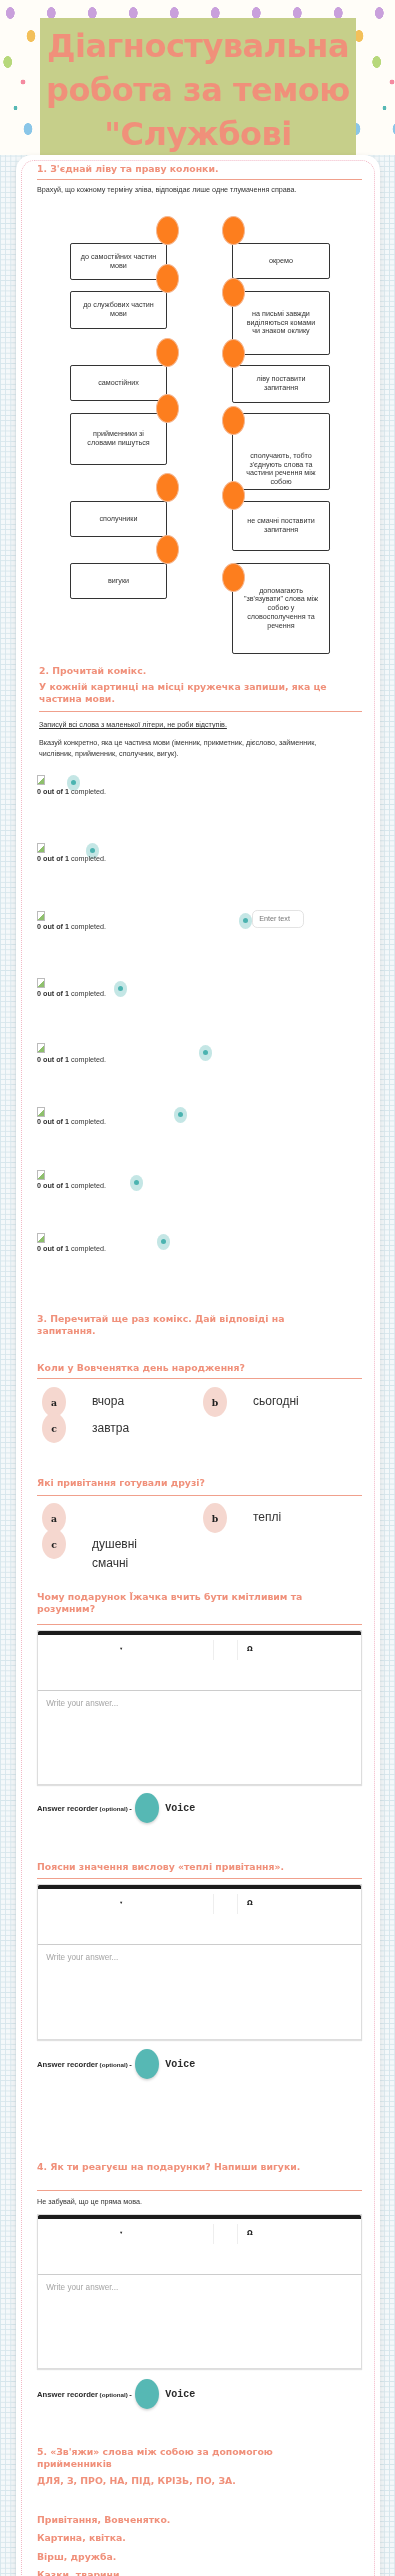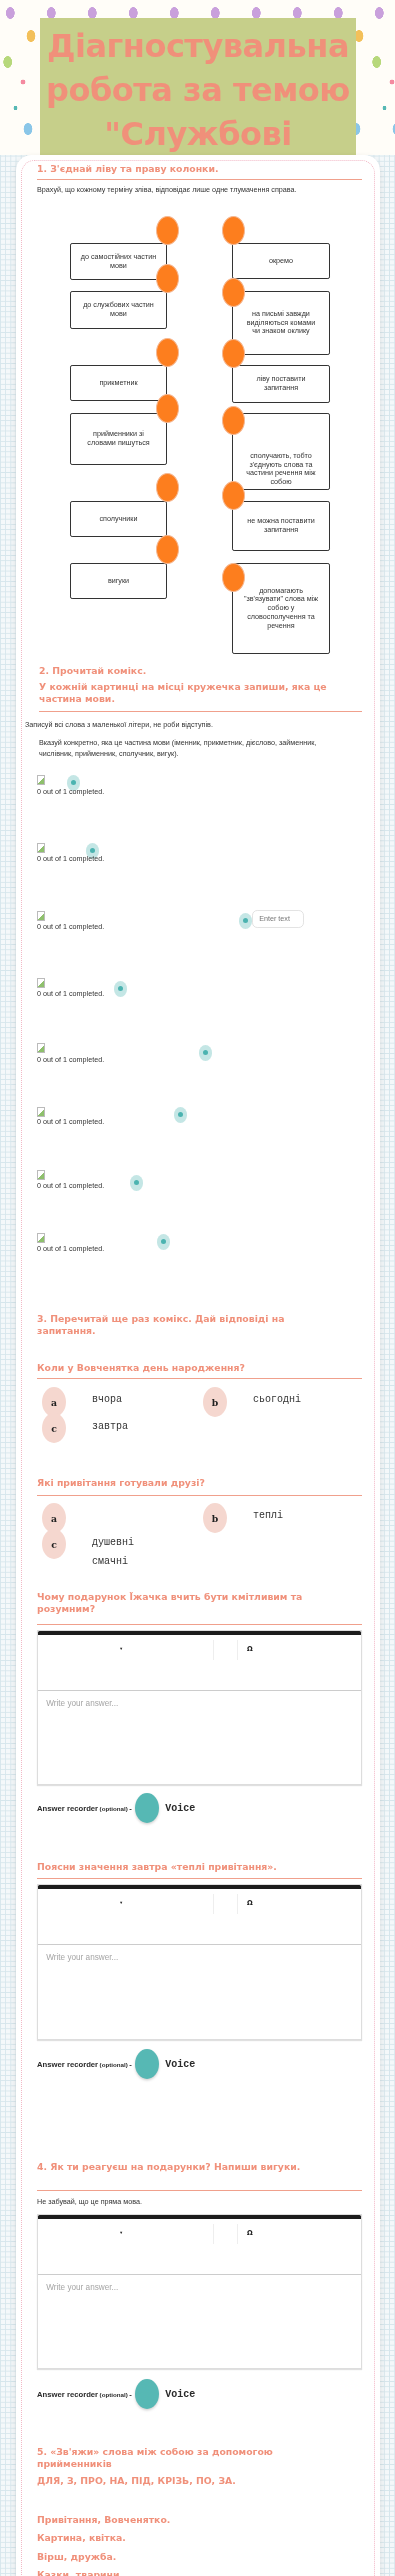--- a/index.html
+++ b/index.html
@@ -61,38 +61,38 @@
   }
   .match-dot {
     position: absolute; width: 23px; height: 29px; border-radius: 50%;
     background: #fd7e1e; border: 1px solid #f5b893;
   }
   .broken-img {
     position: absolute; width: 8.2px; height: 10.3px;
     border: 0.5px solid #bbb; background: linear-gradient(135deg, #fff 55%, #8ec06c 56%);
   }
   .completed { position: absolute; font-family: "Liberation Sans", sans-serif; font-size: 7.2px; color: #333; }
-  .completed b { font-weight: normal; }
+  .completed b { font-weight: bold; }
   .hotspot {
     position: absolute; width: 13.4px; height: 15.5px; border-radius: 50%;
     background: rgba(86,184,180,0.35);
     display: flex; align-items: center; justify-content: center;
   }
   .hotspot::after { content: ""; width: 5.2px; height: 5.2px; border-radius: 50%; background: #4bb3b0; }
   .enter-text {
     position: absolute; width: 52px; height: 17.5px; border: 0.5px solid #e3e3e3; border-radius: 5.2px;
     font-family: "Liberation Sans", sans-serif; font-size: 7.2px; color: #777; padding: 4.1px 6.2px;
     background: #fff;
   }
   .opt-badge {
     position: absolute; width: 24px; height: 30px; border-radius: 50%; background: #f5d7cf;
     display: flex; align-items: center; justify-content: center;
     font-family: "DejaVu Serif", serif; font-size: 9.3px; font-weight: bold; color: #222;
   }
-  .opt-label { position: absolute; font-family: Liberation Mono, monospace; font-size: 10px; color: #333; padding-left: 16px; }
+  .opt-label { position: absolute; font-family: Liberation Sans, sans-serif; font-size: 12px; color: #333; padding-left: 16px; }
   .editor {
     position: absolute; border: 0.5px solid #ddd; background: #fff;
     box-shadow: 0 1px 1px rgba(0,0,0,0.12);
   }
   .editor-topbar { position: absolute; left: 0; top: 0; right: 0; height: 3.6px; background: #1c1c1c; border-radius: 1.5px 1.5px 0 0; }
   .editor-toolbar { position: absolute; left: 0; top: 3.6px; right: 0; height: 56px; border-bottom: 1px solid #ccc; }
   .tb-caret { position: absolute; left: 82px; top: 11.3px; font-size: 4.6px; color: #222; }
   .tb-sep1 { position: absolute; left: 175px; top: 5.2px; width: 0.5px; height: 20.6px; background: #eee; }
   .tb-sep2 { position: absolute; left: 199px; top: 5.2px; width: 0.5px; height: 20.6px; background: #eee; }
   .tb-omega { position: absolute; left: 209px; top: 10.3px; font-size: 6.7px; font-weight: bold; color: #222; font-family: "DejaVu Sans", sans-serif; }
@@ -125,21 +125,21 @@
 
 <div class="match-box" style="left:70px;top:209px;width:97px;height:37px;">
     <span>до самостійних частин мови</span>
   </div>
 <div class="match-dot" style="left:156px;top:216px;"></div>
 <div class="match-box" style="left:70px;top:257px;width:97px;height:38px;">
     <span>до службових частин мови</span>
   </div>
 <div class="match-dot" style="left:156px;top:264px;"></div>
 <div class="match-box" style="left:70px;top:331px;width:97px;height:36px;">
-    <span>прикметник</span>
+    <span>самостійних</span>
   </div>
 <div class="match-dot" style="left:156px;top:338px;"></div>
 <div class="match-box" style="left:70px;top:379px;width:97px;height:52px;">
     <span>прийменники зі словами пишуться</span>
   </div>
 <div class="match-dot" style="left:156px;top:394px;"></div>
 <div class="match-box" style="left:70px;top:467px;width:97px;height:36px;">
     <span>сполучники</span>
   </div>
 <div class="match-dot" style="left:156px;top:473px;"></div>
@@ -158,32 +158,32 @@
 <div class="match-dot" style="left:222px;top:278px;"></div>
 <div class="match-box" style="left:232px;top:331px;width:98px;height:38px;">
     <span>ліву поставити запитання</span>
   </div>
 <div class="match-dot" style="left:222px;top:339px;"></div>
 <div class="match-box" style="left:232px;top:379px;width:98px;height:77px;align-items:flex-end;">
     <span>сполучають, тобто з'єднують слова та частини речення між собою</span>
   </div>
 <div class="match-dot" style="left:222px;top:406px;"></div>
 <div class="match-box" style="left:232px;top:467px;width:98px;height:50px;">
-    <span>не можна поставити запитання</span>
+    <span>не смачні поставити запитання</span>
   </div>
 <div class="match-dot" style="left:222px;top:481px;"></div>
 <div class="match-box" style="left:232px;top:529px;width:98px;height:91px;">
     <span>допомагають "зв'язувати" слова між собою у словосполучення та речення</span>
   </div>
 <div class="match-dot" style="left:222px;top:563px;"></div>
 
 <div class="abs h-sec" style="left:39px;top:665px;width:325px;">2. Прочитай комікс.</div>
 <div class="abs h-sec" style="left:39px;top:681px;width:309px;">У кожній картинці на місці кружечка запиши, яка це частина мови.</div>
 <div class="rule" style="left:39px;top:711px;width:323px;"></div>
-<div class="abs para" style="left:25px;top:719px;width:323px;">Записуй всі слова з маленької літери, не роби відступів.</div>
+<div class="abs para" style="left:39px;top:719px;width:323px;text-decoration:underline;">Записуй всі слова з маленької літери, не роби відступів.</div>
 <div class="abs para" style="left:39px;top:737px;width:299px;">Вказуй конкретно, яка це частина мови (іменник, прикметник, дієслово, займенник, числівник, прийменник, сполучник, вигук).</div>
 
 <div class="broken-img" style="left:37px;top:775px;"></div>
 <div class="hotspot" style="left:67px;top:775px;"></div>
 <div class="completed" style="left:37px;top:787px;"><b>0 out of 1</b><span> completed.</span></div>
 
 <div class="broken-img" style="left:37px;top:843px;"></div>
 <div class="hotspot" style="left:86px;top:843px;"></div>
 <div class="completed" style="left:37px;top:854px;"><b>0 out of 1</b><span> completed.</span></div>
 
@@ -257,21 +257,21 @@
   <textarea class="editor-area" placeholder="Write your answer..." style=""></textarea>
 </div>
 <div class="recorder" style="left:37px;top:1793px;">
   <span class="rec-label">Answer recorder</span>
   <span class="rec-opt">(optional)</span>
   <span class="rec-dash">-</span>
   <span class="rec-btn"></span>
   <span class="rec-voice">Voice</span>
 </div>
 
-<div class="abs h-sec" style="left:37px;top:1861px;width:325px;">Поясни значення завтра «теплі привітання».</div>
+<div class="abs h-sec" style="left:37px;top:1861px;width:325px;">Поясни значення вислову «теплі привітання».</div>
 <div class="rule" style="left:37px;top:1878px;width:325px;"></div>
 <div class="editor" style="left:37px;top:1884px;width:325px;height:156px;">
   <div class="editor-topbar"></div>
   <div class="editor-toolbar">
     <span class="tb-caret">▾</span>
     <span class="tb-sep1"></span>
     <span class="tb-sep2"></span>
     <span class="tb-omega">Ω</span>
   </div>
   <textarea class="editor-area" placeholder="Write your answer..." style=""></textarea>

